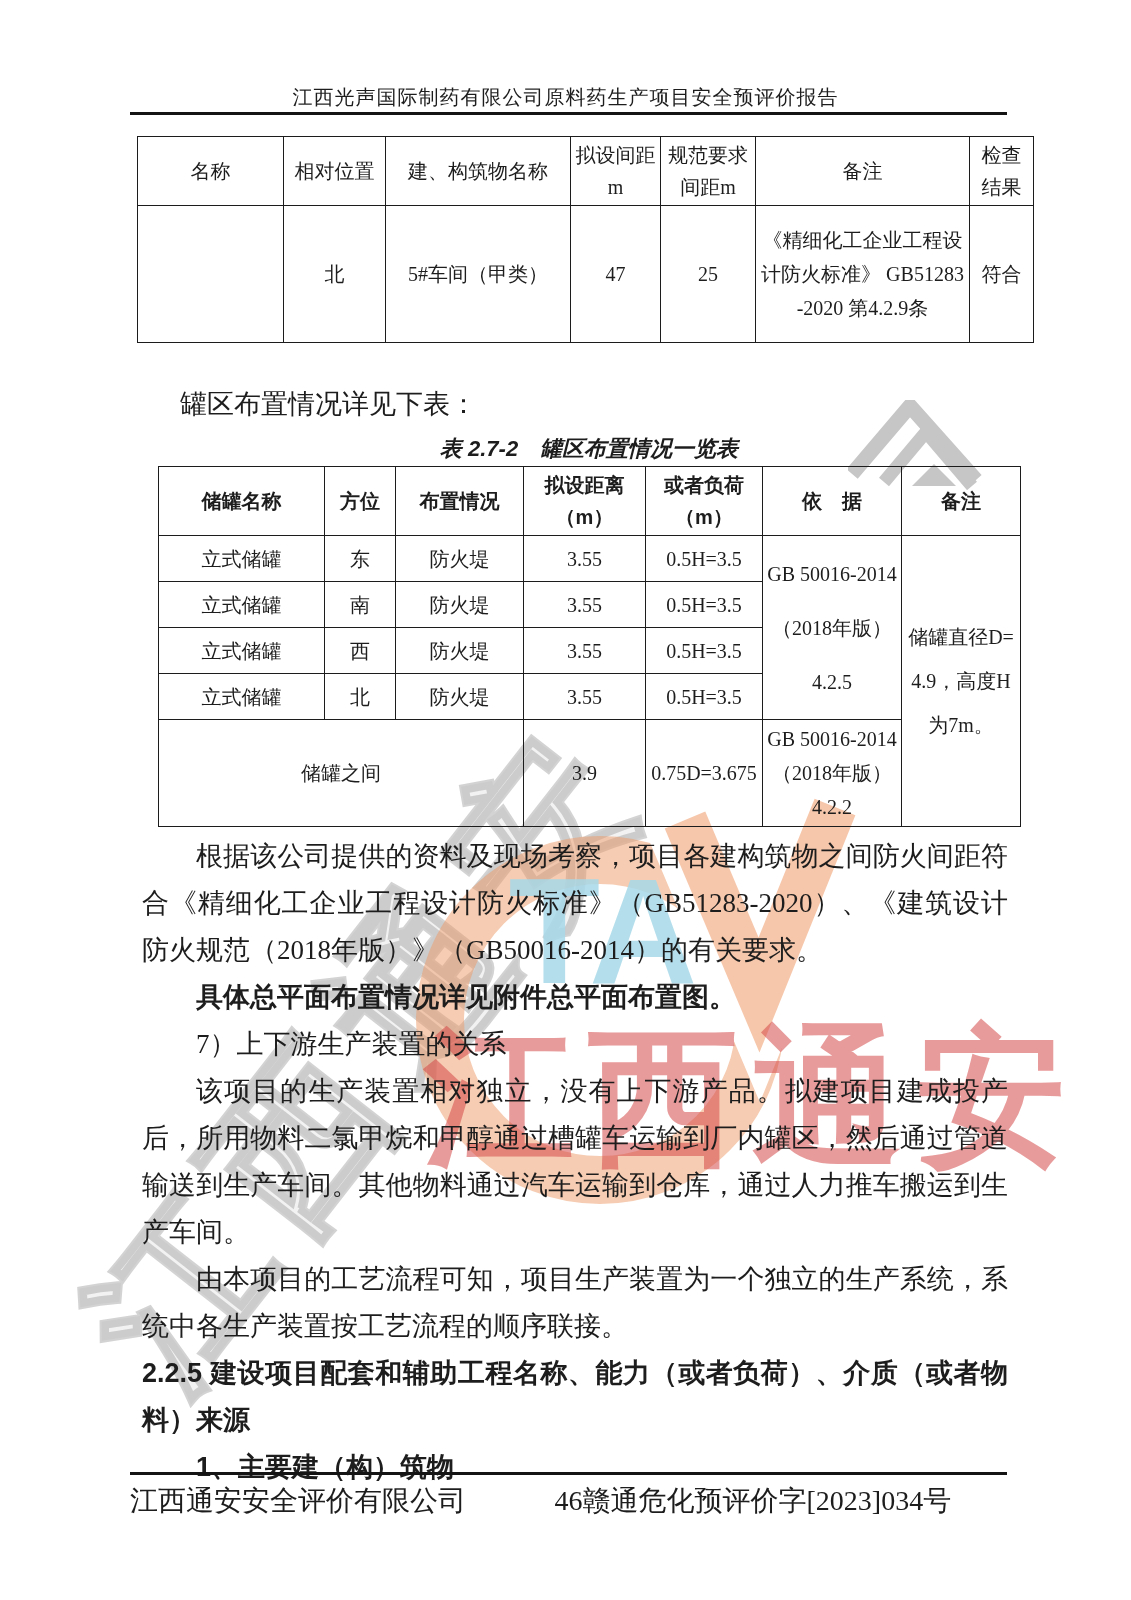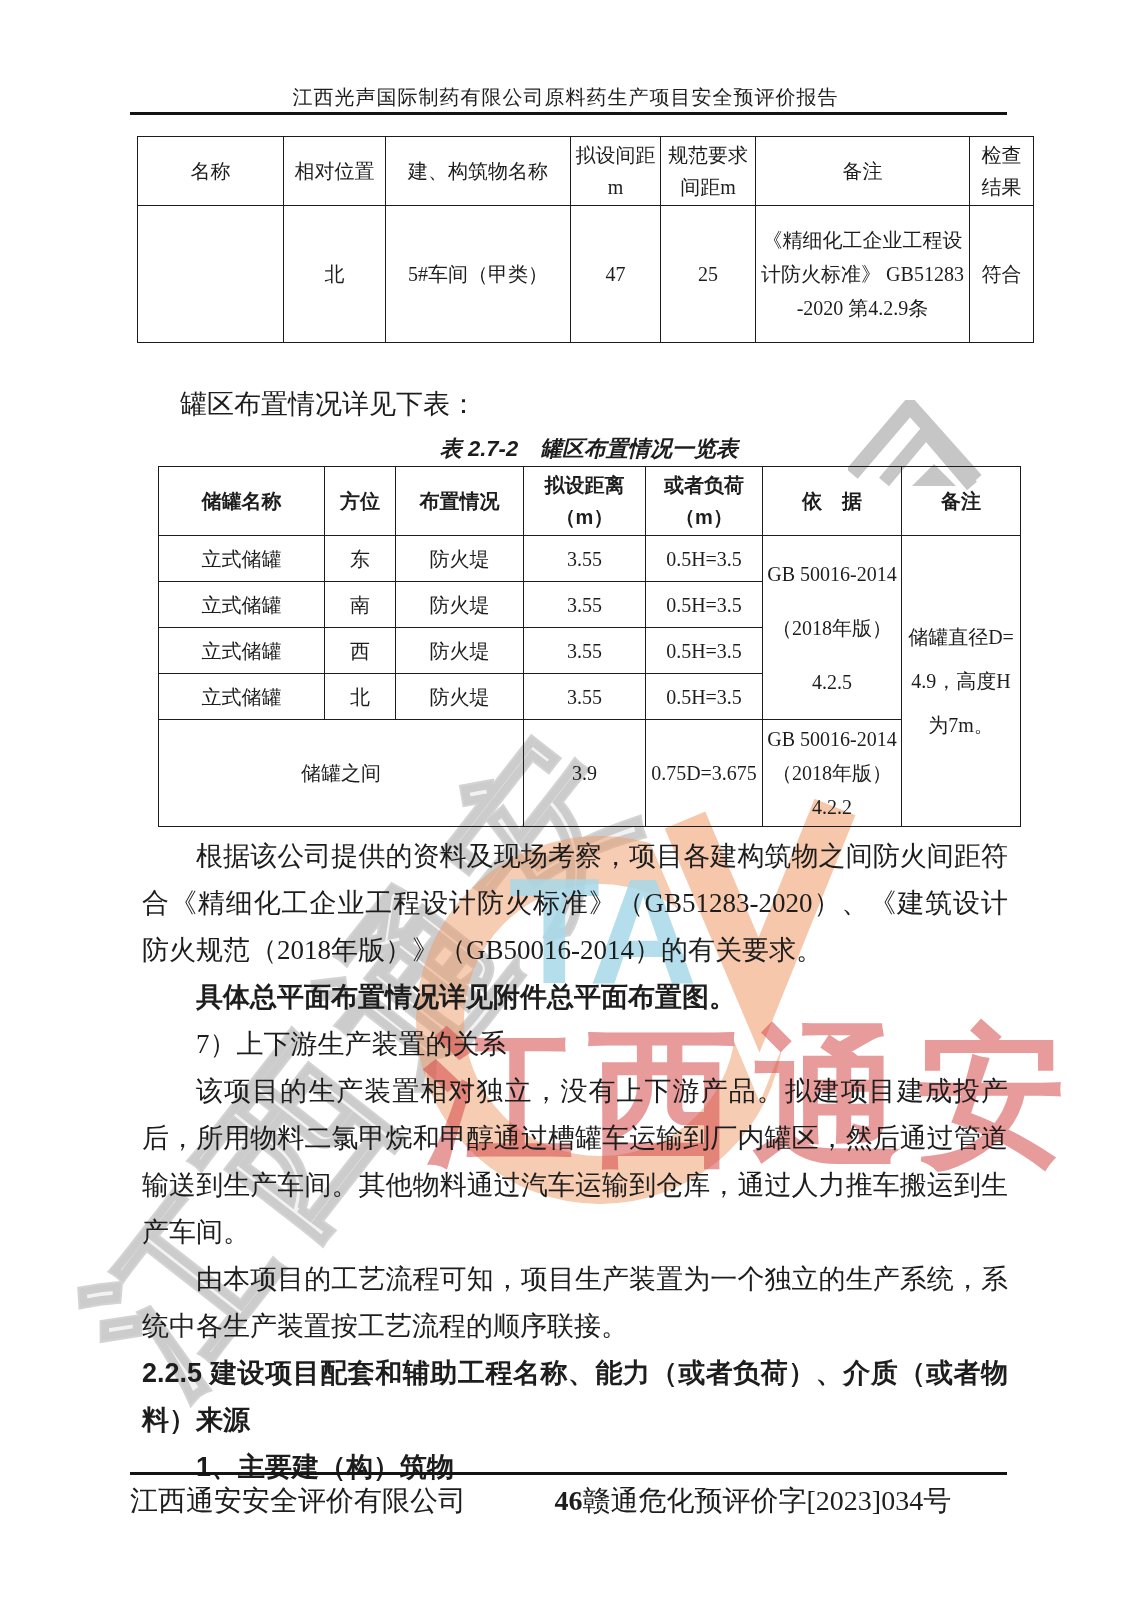--- a/index.html
+++ b/index.html
@@ -67,21 +67,21 @@
   }
   .body-text p{margin:0;text-indent:2em;}
   .p-bold{font-family:"Liberation Sans","DejaVu Sans",sans-serif;font-weight:bold;}
   .p-heading{font-family:"Liberation Sans","DejaVu Sans",sans-serif;font-weight:bold;text-indent:0 !important;}
   .ftr-rule{position:absolute;top:1472px;left:130px;width:877px;height:3px;background:#141414;}
   .ftr{
     position:absolute;top:1482px;left:130px;width:877px;
     display:grid;grid-template-columns:1fr auto 1fr;align-items:center;
     font-size:28px;
   }
-  .ftr .c{text-align:left;font-weight:bold;}
+  .ftr .c{text-align:left;}
   .ftr .r{text-align:left;}
 </style>
 </head>
 <body>
 
 <div class="page">
 
   <div class="wm-layer">
     <div class="wm-gray">江西通安</div>
 

